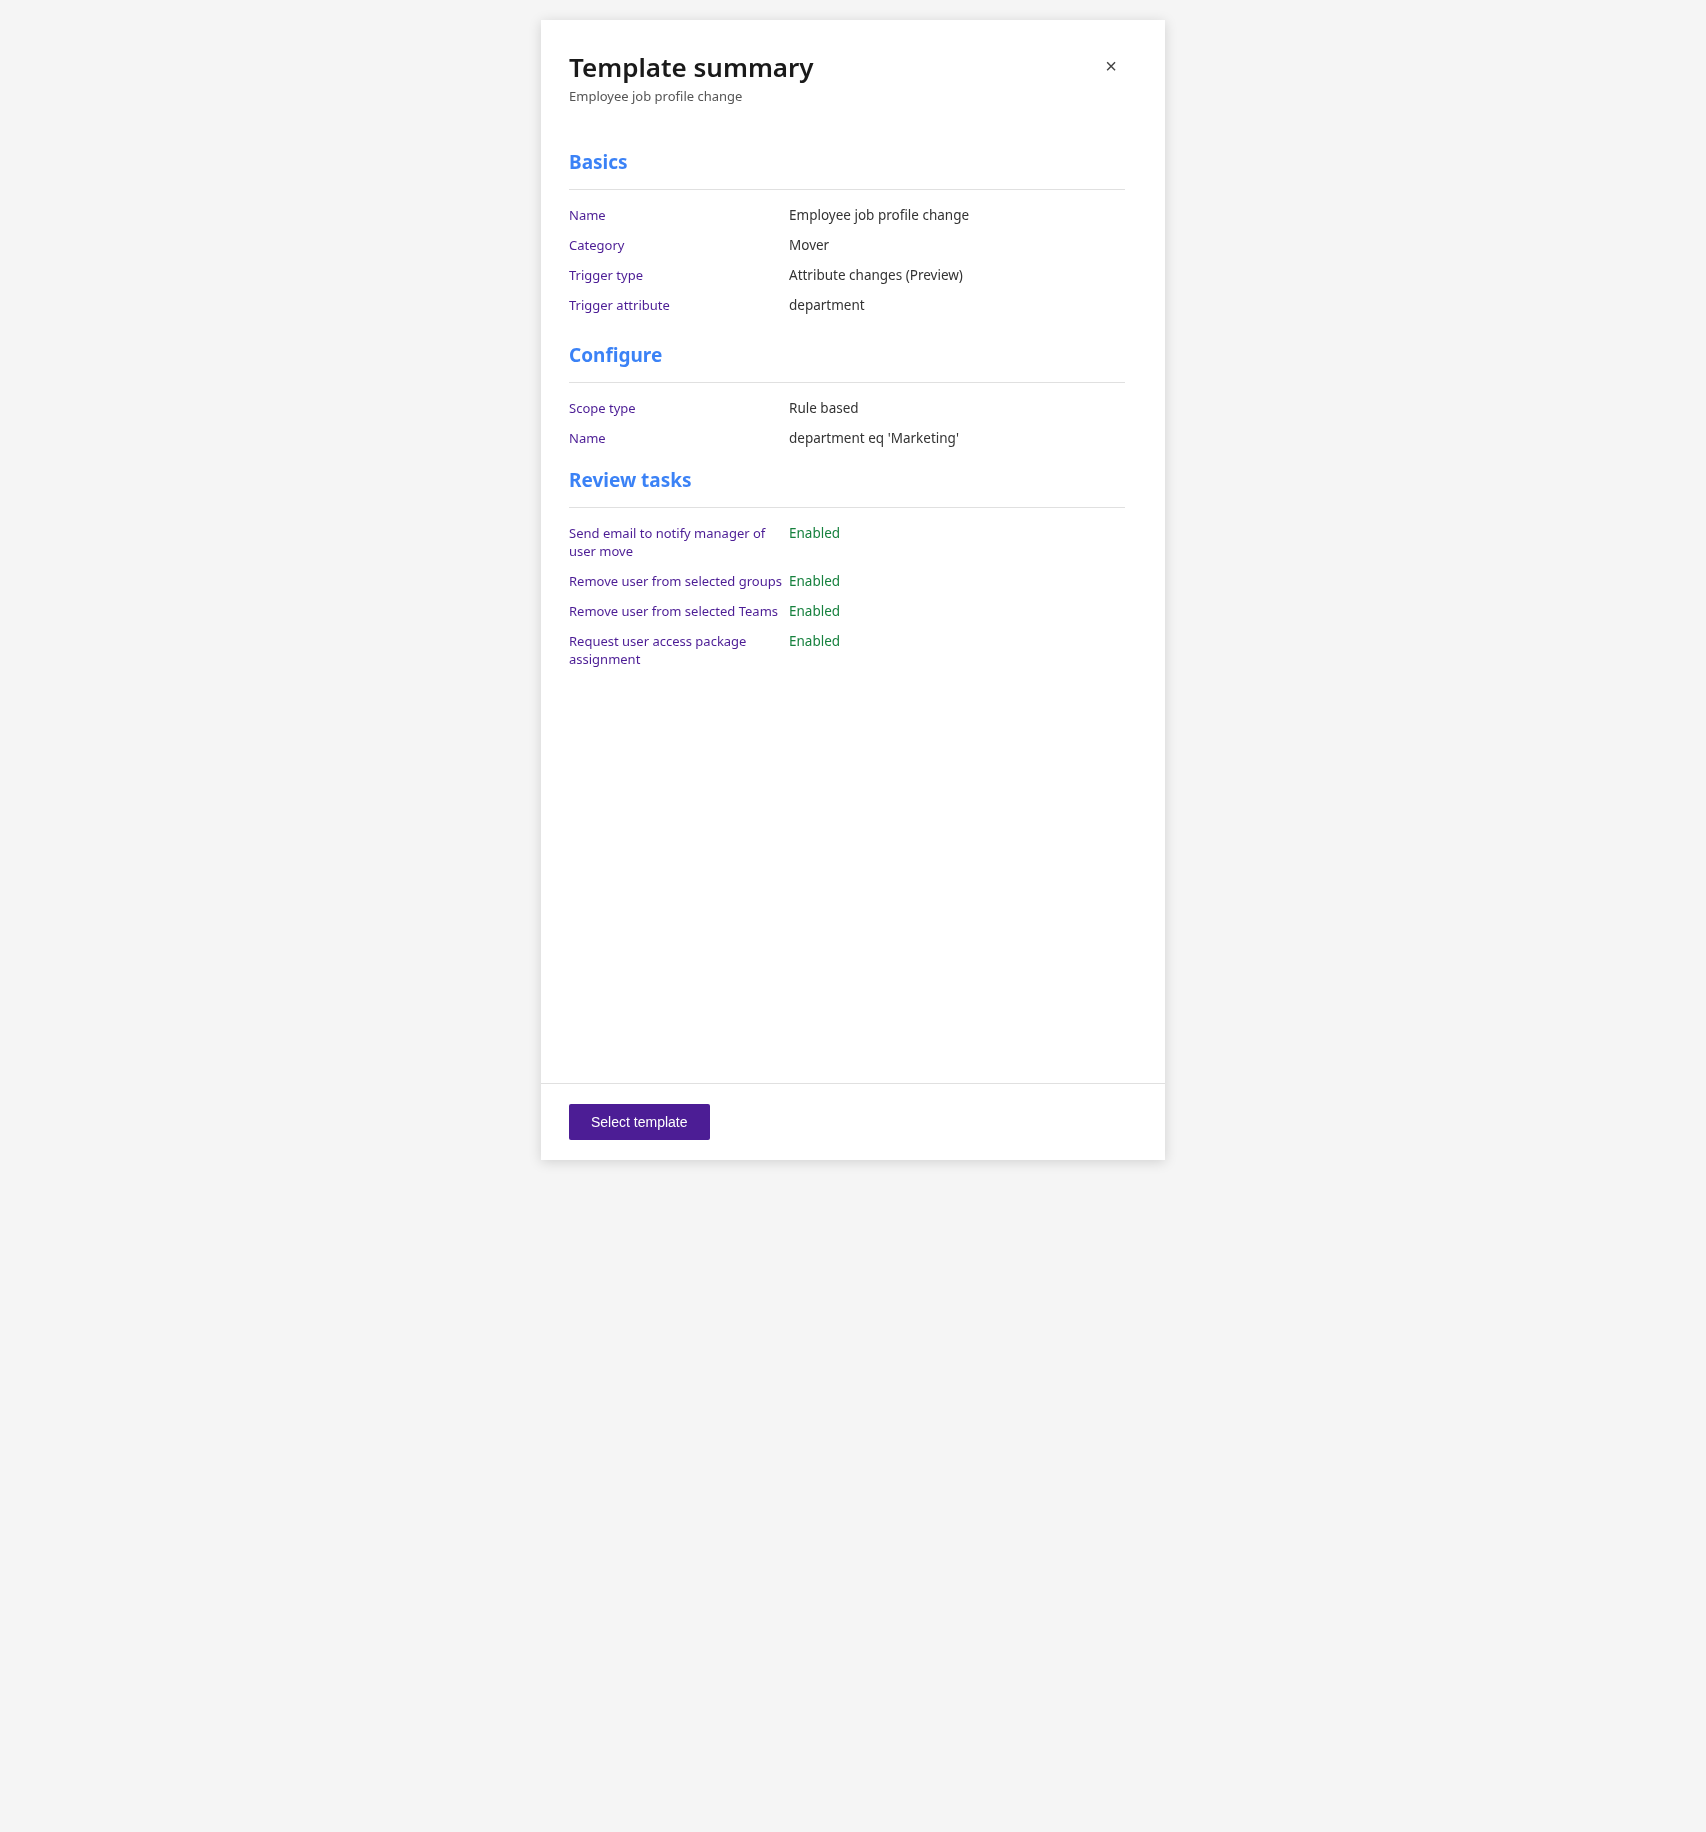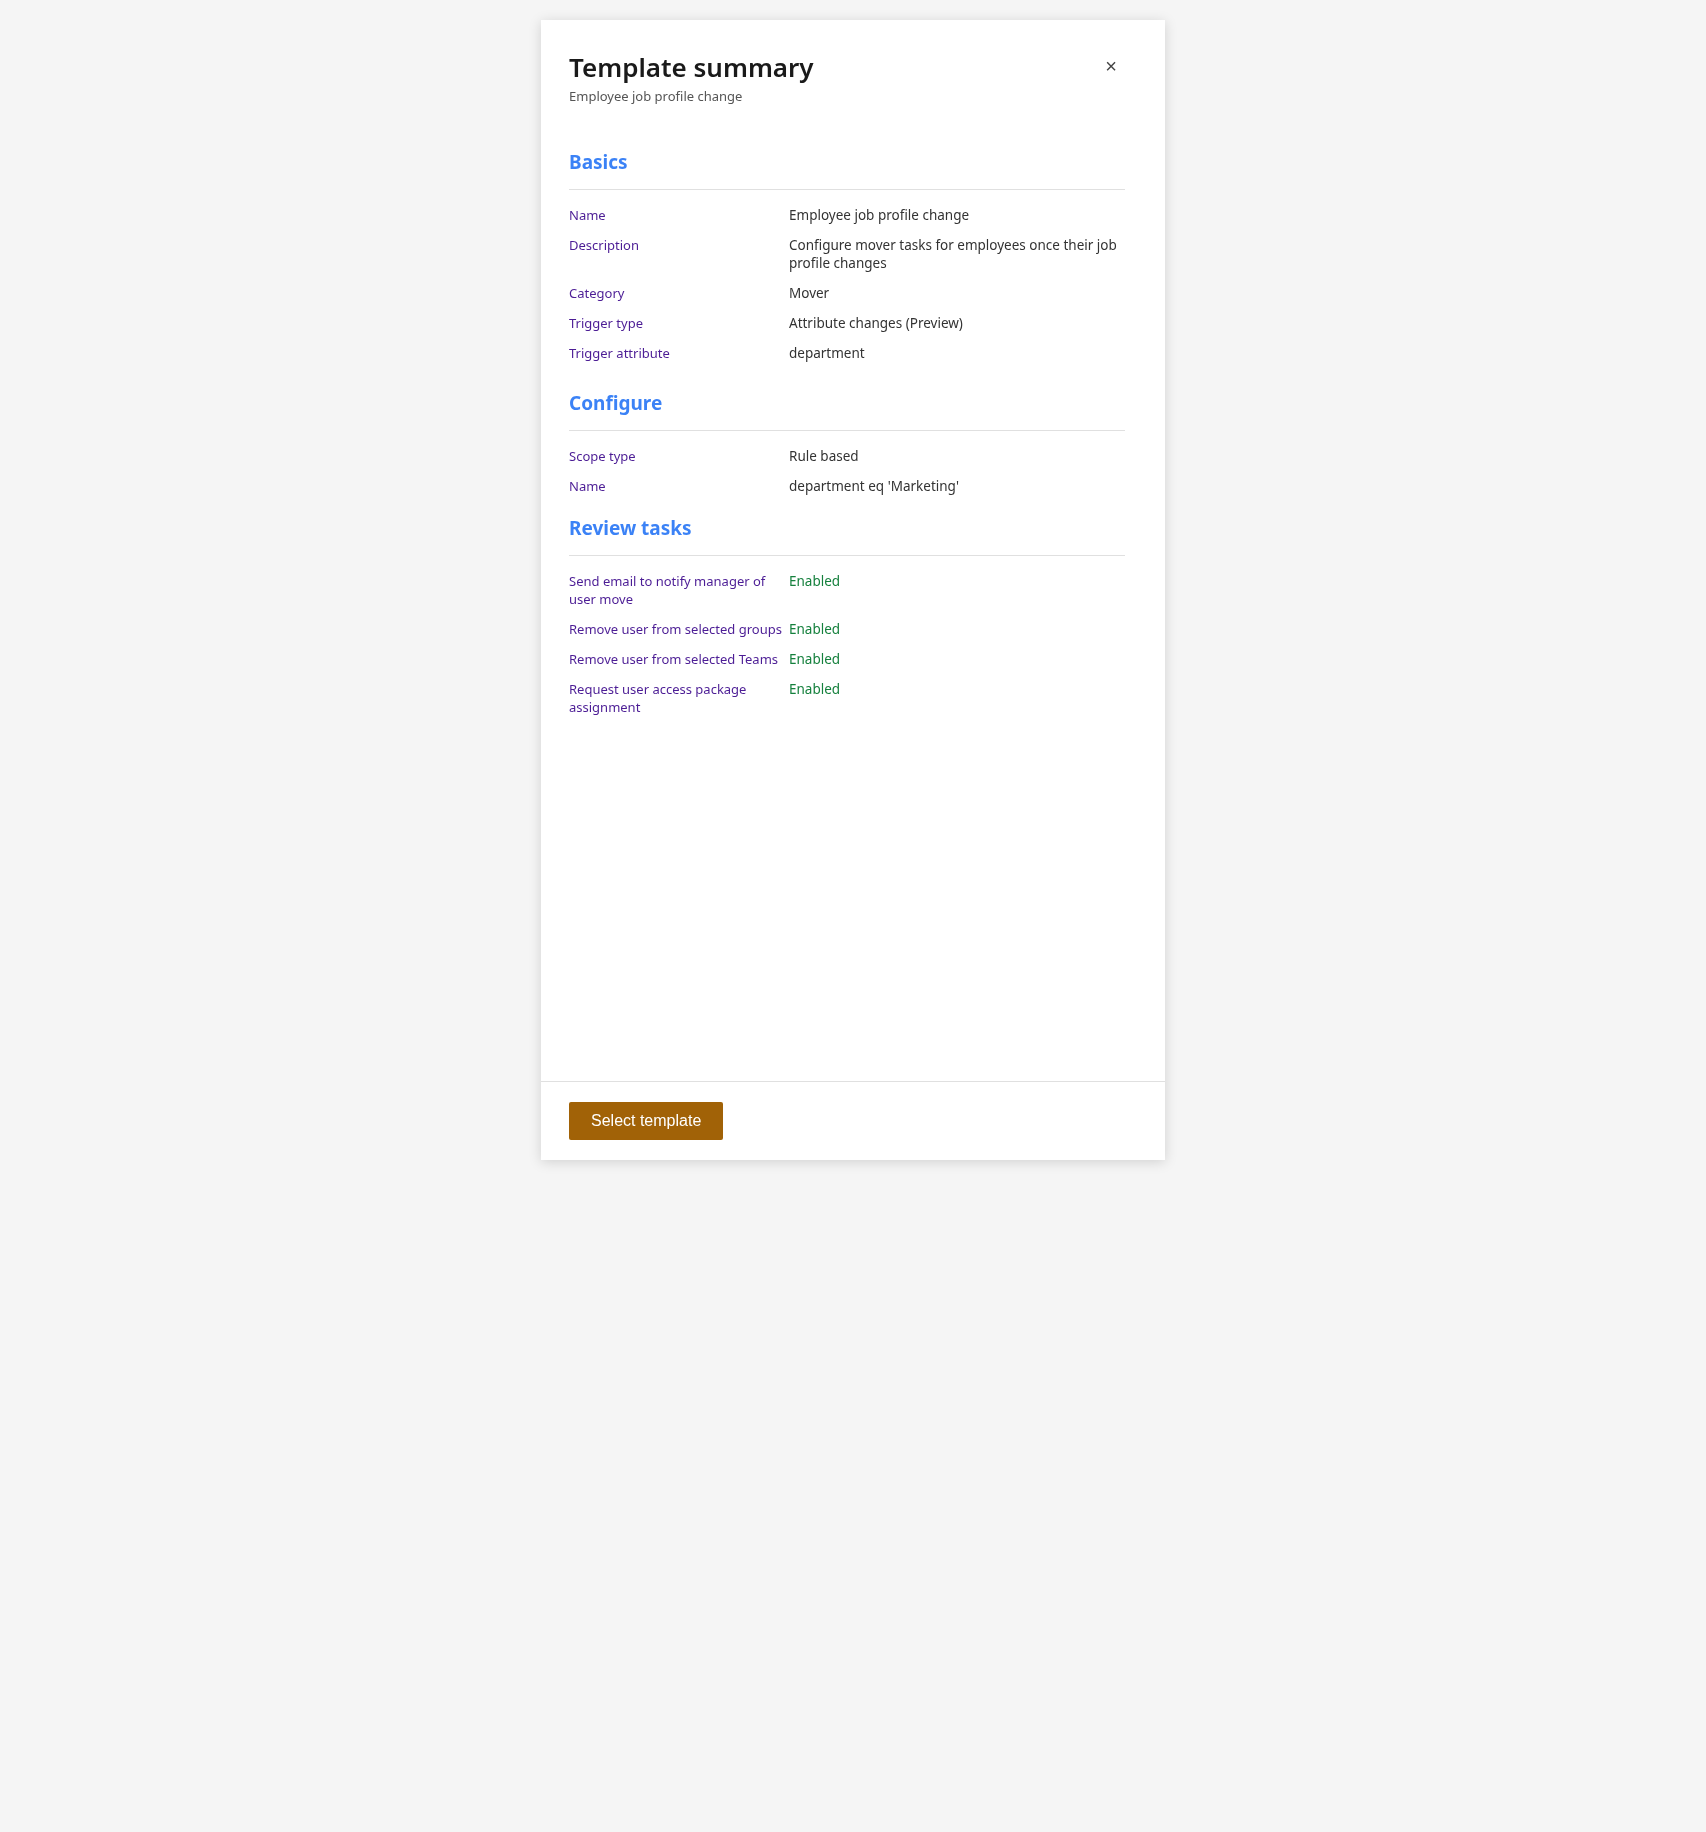--- a/index.html
+++ b/index.html
@@ -101,25 +101,25 @@
       position: absolute;
       bottom: 0;
       left: 0;
       right: 0;
       padding: 20px 28px;
       border-top: 1px solid #e0e0e0;
       background: #ffffff;
     }
 
     .select-template-btn {
-      background: #a16207;
+      background: #4c1d95;
       color: #ffffff;
       border: none;
       padding: 10px 22px;
-      font-size: 16px;
+      font-size: 14px;
       font-weight: 500;
       cursor: pointer;
       border-radius: 2px;
     }
 
     .content-area {
       flex: 1;
     }
   </style>
 </head>
@@ -138,24 +138,20 @@
   </div>
 
   <div class="content-area">
 
     <div class="section-heading">Basics</div>
     <hr class="divider">
 
     <div class="field-row">
       <span class="field-label">Name</span>
       <span class="field-value">Employee job profile change</span>
-    </div>
-    <div class="field-row">
-      <span class="field-label">Description</span>
-      <span class="field-value">Configure mover tasks for employees once their job profile changes</span>
     </div>
     <div class="field-row">
       <span class="field-label">Category</span>
       <span class="field-value">Mover</span>
     </div>
     <div class="field-row">
       <span class="field-label">Trigger type</span>
       <span class="field-value">Attribute changes (Preview)</span>
     </div>
     <div class="field-row">

